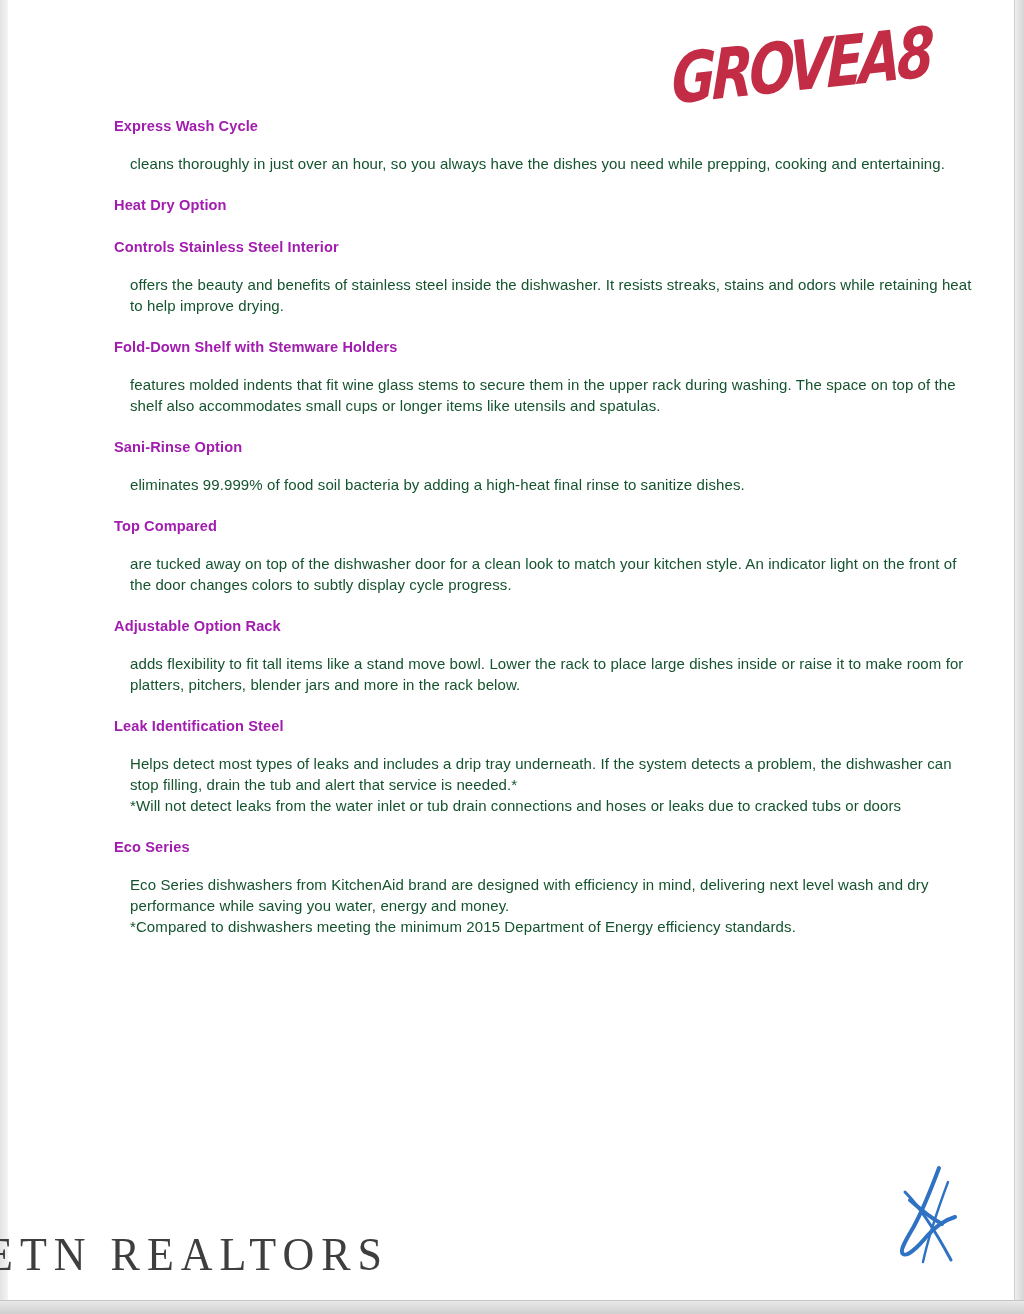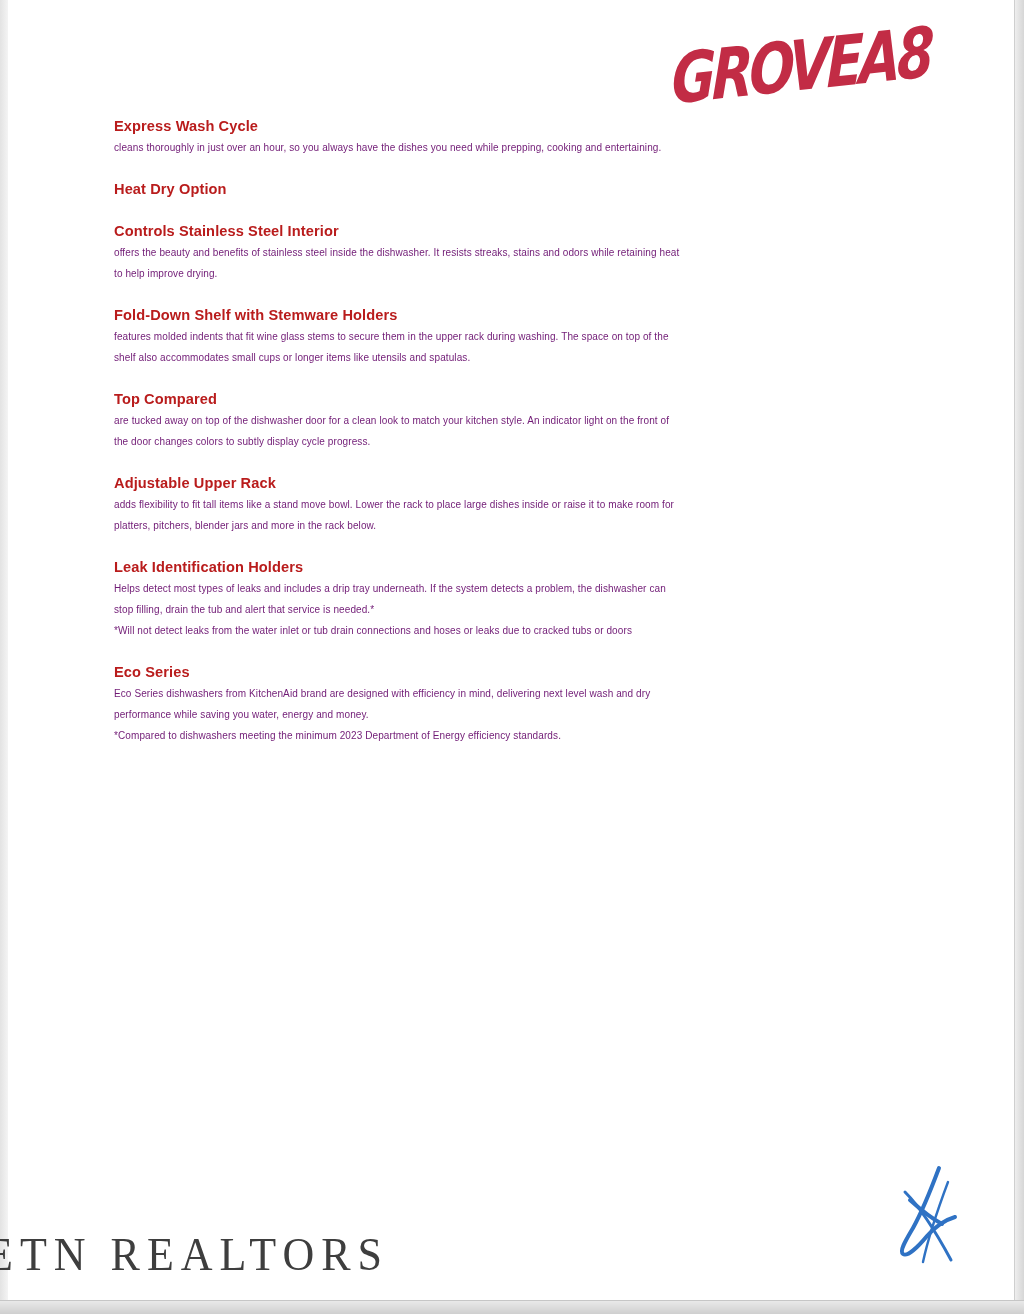--- a/index.html
+++ b/index.html
@@ -31,28 +31,28 @@
     position: absolute;
     left: 114px;
     top: 116px;
     width: 902px;
   }
   .feature { margin: 0 0 21px 0; }
   .feature h3 {
     margin: 0;
     font-size: 14.6px;
     font-weight: bold;
-    color: #b91c1c;
+    color: #a21caf;
     line-height: 21px;
     letter-spacing: 0.1px;
   }
   .feature p {
-    margin: 0;
-    font-size: 10px;
-    color: #701a75;
+    margin: 16px;
+    font-size: 15px;
+    color: #14532d;
     line-height: 21px;
     white-space: pre-line;
     letter-spacing: 0.1px;
   }
   
   .signature {
     position: absolute;
     left: 672px;
     top: 34px;
     width: 230px;
@@ -121,45 +121,49 @@
 
     <section class="feature">
     </section>
 
     <section class="feature">
       <h3>Fold-Down Shelf with Stemware Holders</h3>
       <p>features molded indents that fit wine glass stems to secure them in the upper rack during washing. The space on top of the
 shelf also accommodates small cups or longer items like utensils and spatulas.</p>
     </section>
 
+    <section class="feature">
+      <h3>Sani-Rinse Option</h3>
+      <p>eliminates 99.999% of food soil bacteria by adding a high-heat final rinse to sanitize dishes.</p>
+    </section>
 
     <section class="feature">
       <h3>Top Compared</h3>
       <p>are tucked away on top of the dishwasher door for a clean look to match your kitchen style. An indicator light on the front of
 the door changes colors to subtly display cycle progress.</p>
     </section>
 
     <section class="feature">
-      <h3>Adjustable Upper Rack</h3>
+      <h3>Adjustable Option Rack</h3>
       <p>adds flexibility to fit tall items like a stand move bowl. Lower the rack to place large dishes inside or raise it to make room for
 platters, pitchers, blender jars and more in the rack below.</p>
     </section>
 
     <section class="feature">
-      <h3>Leak Identification Holders</h3>
+      <h3>Leak Identification Steel</h3>
       <p>Helps detect most types of leaks and includes a drip tray underneath. If the system detects a problem, the dishwasher can
 stop filling, drain the tub and alert that service is needed.*
 *Will not detect leaks from the water inlet or tub drain connections and hoses or leaks due to cracked tubs or doors</p>
     </section>
 
     <section class="feature">
       <h3>Eco Series</h3>
       <p>Eco Series dishwashers from KitchenAid brand are designed with efficiency in mind, delivering next level wash and dry
 performance while saving you water, energy and money.
-*Compared to dishwashers meeting the minimum 2023 Department of Energy efficiency standards.</p>
+*Compared to dishwashers meeting the minimum 2015 Department of Energy efficiency standards.</p>
     </section>
 
   </main>
 
   <div class="xmark">
     <svg width="72" height="108" viewBox="0 0 72 108" xmlns="http://www.w3.org/2000/svg">
       <g fill="none" stroke="#2f72c4" stroke-linecap="round">
         <path d="M46 6 C40 22 30 48 20 66 C13 78 6 89 10 92 C14 95 25 85 34 74 C41 66 52 58 62 55" stroke-width="4"></path>
         <path d="M12 30 C26 44 44 72 58 98" stroke-width="3"></path>
         <path d="M17 38 C28 48 38 56 49 62" stroke-width="4"></path>

